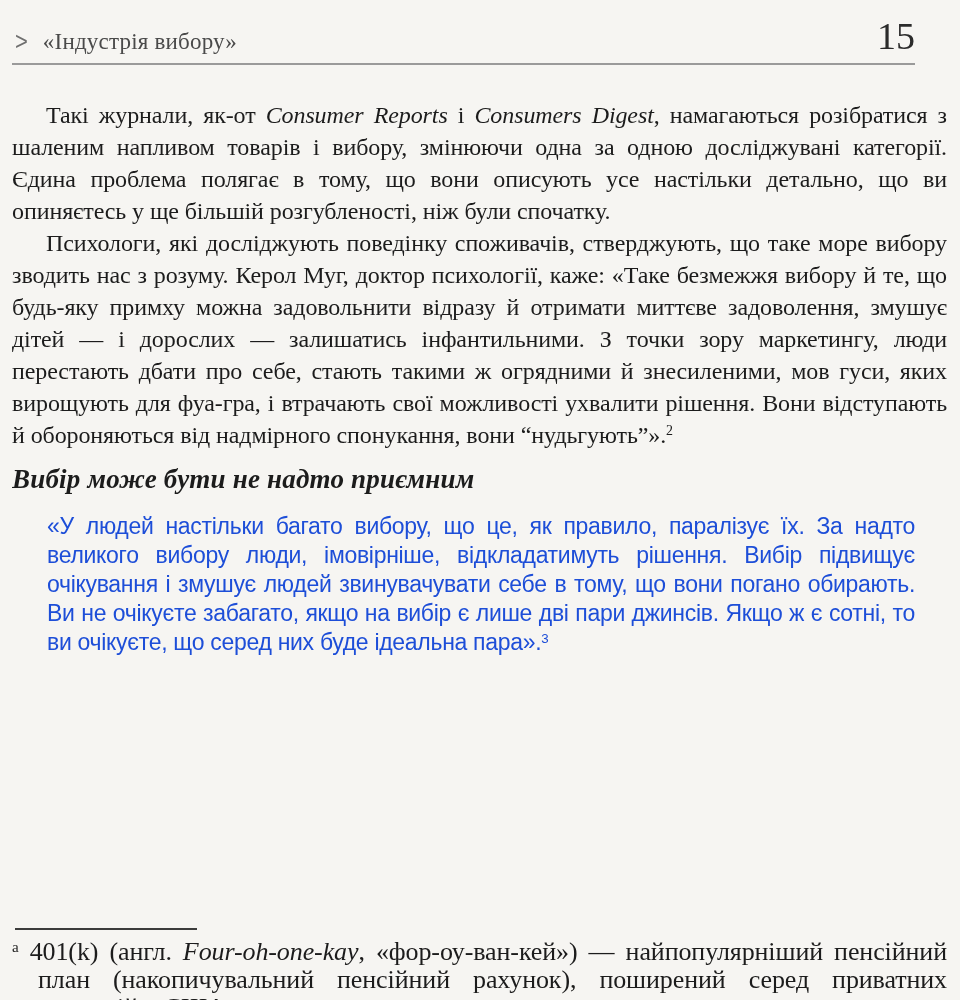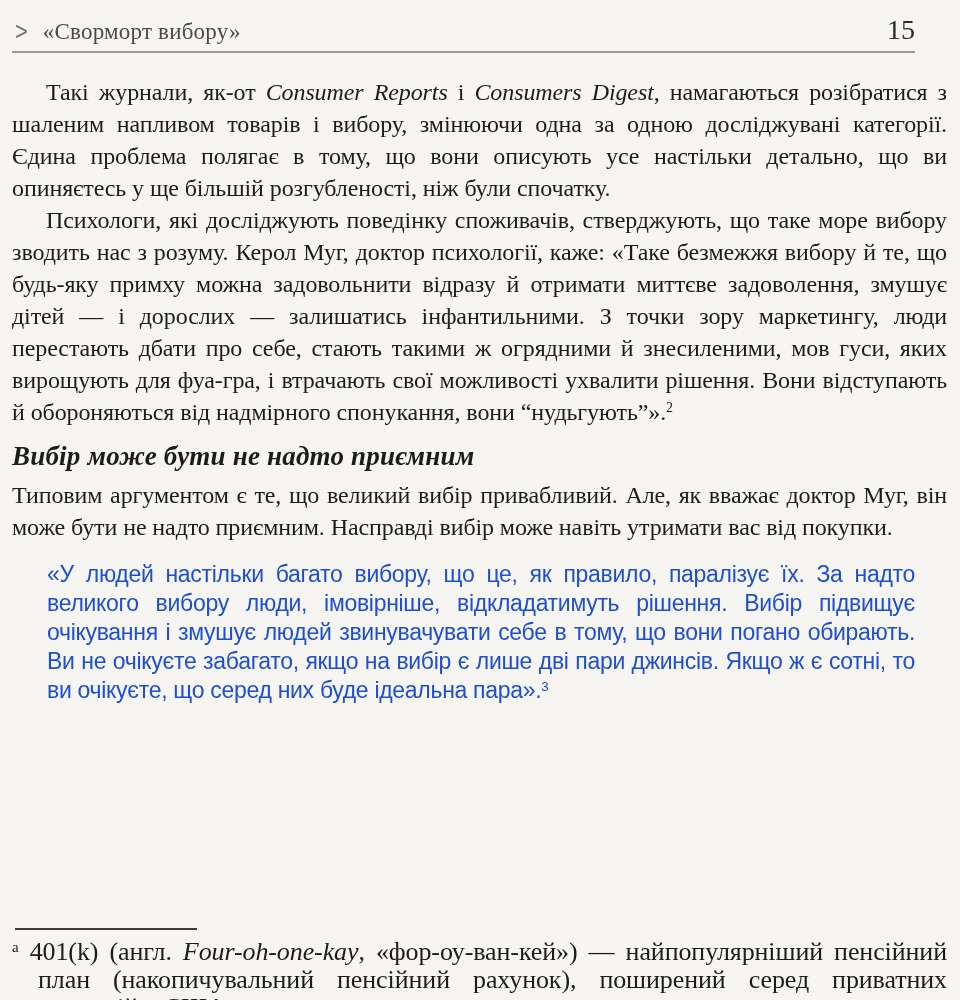--- a/index.html
+++ b/index.html
@@ -36,25 +36,25 @@
     display: inline-block;
   }
   .running-title {
     color: #4a4a4a;
     font-size: 23px;
     letter-spacing: 0.2px;
     flex: 1;
   }
   .page-num {
     color: #2b2b2b;
-    font-size: 28px;
+    font-size: 38px;
   }
   
   .textblock {
-    padding-top: 23px;
+    padding-top: 34px;
     height: 900px;
     overflow: hidden;
   }
   .para {
     margin: 0;
     font-size: 24px;
     line-height: 32px;
     text-align: justify;
     letter-spacing: -0.1px;
   }
@@ -106,31 +106,30 @@
     letter-spacing: -0.1px;
   }
 </style>
 </head>
 <body>
 
 <div class="page">
 
   <div class="header">
     <span class="chevron">&gt;</span>
-    <span class="running-title">«Сворморт вибору»</span>
+    <span class="running-title">«Індустрія вибору»</span>
     <span class="page-num">15</span>
   </div>
 
   <div class="textblock">
     <p class="para indent"><span>Такі журнали, як-от </span><i>Consumer Reports</i><span> і </span><i>Consumers Digest</i><span>, намагаються розібратися з шаленим напливом товарів і вибору, змінюючи одна за одною досліджувані категорії. Єдина проблема полягає в тому, що вони описують усе настільки детально, що ви опиняєтесь у ще більшій розгубленості, ніж були спочатку.</span></p>
     <p class="para indent"><span>Психологи, які досліджують поведінку споживачів, стверджують, що таке море вибору зводить нас з розуму. Керол Муг, доктор психології, каже: «Таке безмежжя вибору й те, що будь-яку примху можна задовольнити відразу й отримати миттєве задоволення, змушує дітей — і дорослих — залишатись інфантильними. З точки зору маркетингу, люди перестають дбати про себе, стають такими ж огрядними й знесиленими, мов гуси, яких вирощують для фуа-гра, і втрачають свої можливості ухвалити рішення. Вони відступають й обороняються від надмірного спонукання, вони “нудьгують”».</span><sup>2</sup></p>
 
     <h2 class="section-heading">Вибір може бути не надто приємним</h2>
 
-    <p class="para"><span>Типовим аргументом є те, що великий вибір привабливий. Але, як вважає доктор Муг, він може бути не надто приємним. Насправді вибір може навіть утримати вас від покупки.</span></p>
 
     <div class="quote"><span>«У людей настільки багато вибору, що це, як правило, паралізує їх. За надто великого вибору люди, імовірніше, відкладатимуть рішення. Вибір підвищує очікування і змушує людей звинувачувати себе в тому, що вони погано обирають. Ви не очікуєте забагато, якщо на вибір є лише дві пари джинсів. Якщо ж є сотні, то ви очікуєте, що серед них буде ідеальна пара».</span><sup>3</sup></div>
   </div>
 
   <div class="footnote">
     <div class="fn-rule"></div>
     <p class="fn-text"><sup>а</sup><span>  401(k) (англ. </span><i>Four-oh-one-kay</i><span>, «фор-оу-ван-кей») — найпопулярніший пенсійний план (накопичувальний пенсійний рахунок), поширений серед приватних компаній у США.</span></p>
   </div>
 
 </div>

